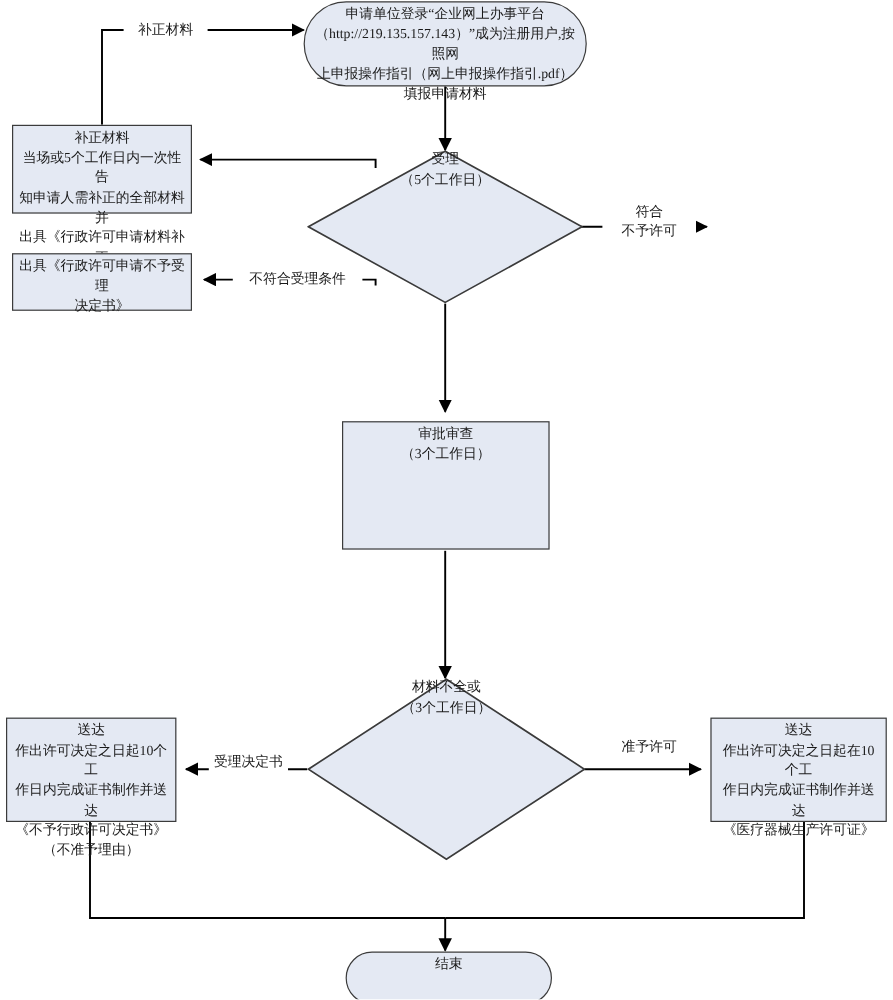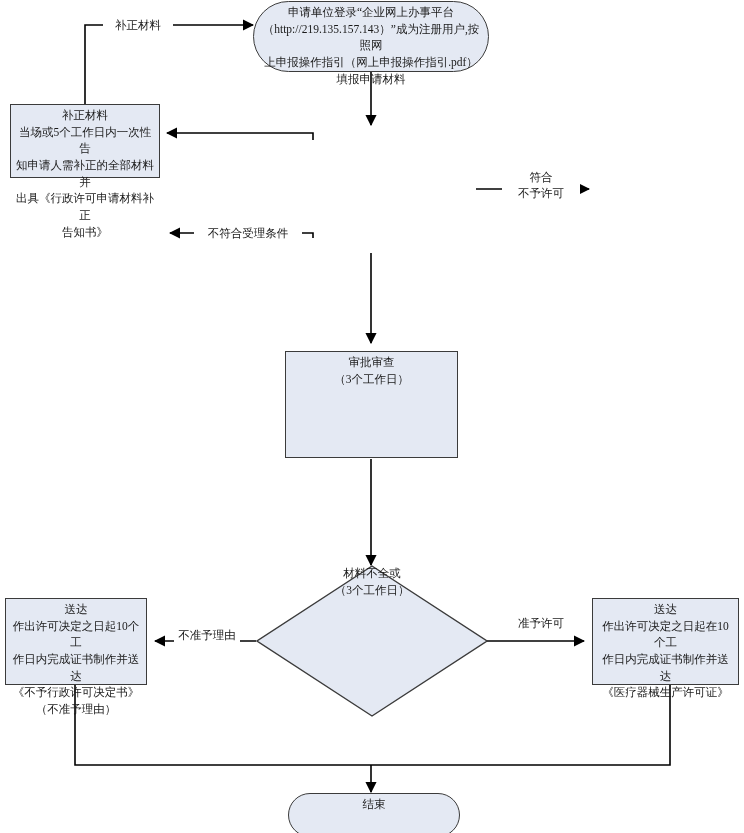--- a/index.html
+++ b/index.html
@@ -122,22 +122,33 @@
   </div>
 
   <div class="node" style="left:10px; top:104px; width:150px; height:74px;">
     <span>补正材料
 当场或5个工作日内一次性告
 知申请人需补正的全部材料并
 出具《行政许可申请材料补正
 告知书》</span>
   </div>
 
+  <div class="node diamond" style="left:256px; top:125px; width:230px; height:128px;">
+    <svg class="dshape" viewBox="0 0 230 128" preserveAspectRatio="none">
+      <polygon points="115,1 229,64 115,127 1,64" fill="#e4e9f3" stroke="#3b3b3b" stroke-width="1.4" vector-effect="non-scaling-stroke"></polygon>
+    </svg>
+    <span class="dlabel">受理
+（5个工作日）</span>
+  </div>
 
 
+  <div class="node" style="left:10px; top:211px; width:150px; height:48px;">
+    <span>出具《行政许可申请不予受理
+决定书》</span>
+  </div>
 
   <div class="node" style="left:285px; top:351px; width:173px; height:107px;">
     <span>审批审查
 （3个工作日）</span>
   </div>
 
   <div class="node diamond" style="left:256px; top:565px; width:232px; height:152px;">
     <svg class="dshape" viewBox="0 0 232 152" preserveAspectRatio="none">
       <polygon points="116,1 231,76 116,151 1,76" fill="#e4e9f3" stroke="#3b3b3b" stroke-width="1.4" vector-effect="non-scaling-stroke"></polygon>
     </svg>
@@ -165,17 +176,17 @@
   </div>
 
   <div class="edge-label" style="left:103px; top:18px; width:66px;">补正材料</div>
 
 
   <div class="edge-label" style="left:502px; top:170px; width:74px;">符合
 不予许可</div>
 
   <div class="edge-label" style="left:194px; top:226px; width:104px;">不符合受理条件</div>
 
-  <div class="edge-label" style="left:174px; top:628px; width:62px;">不准予理由</div>
+  <div class="edge-label" style="left:174px; top:628px; width:62px;">受理决定书</div>
 
   <div class="edge-label" style="left:508px; top:616px; width:62px;">准予许可</div>
 
 </div>
 
 </body></html>

